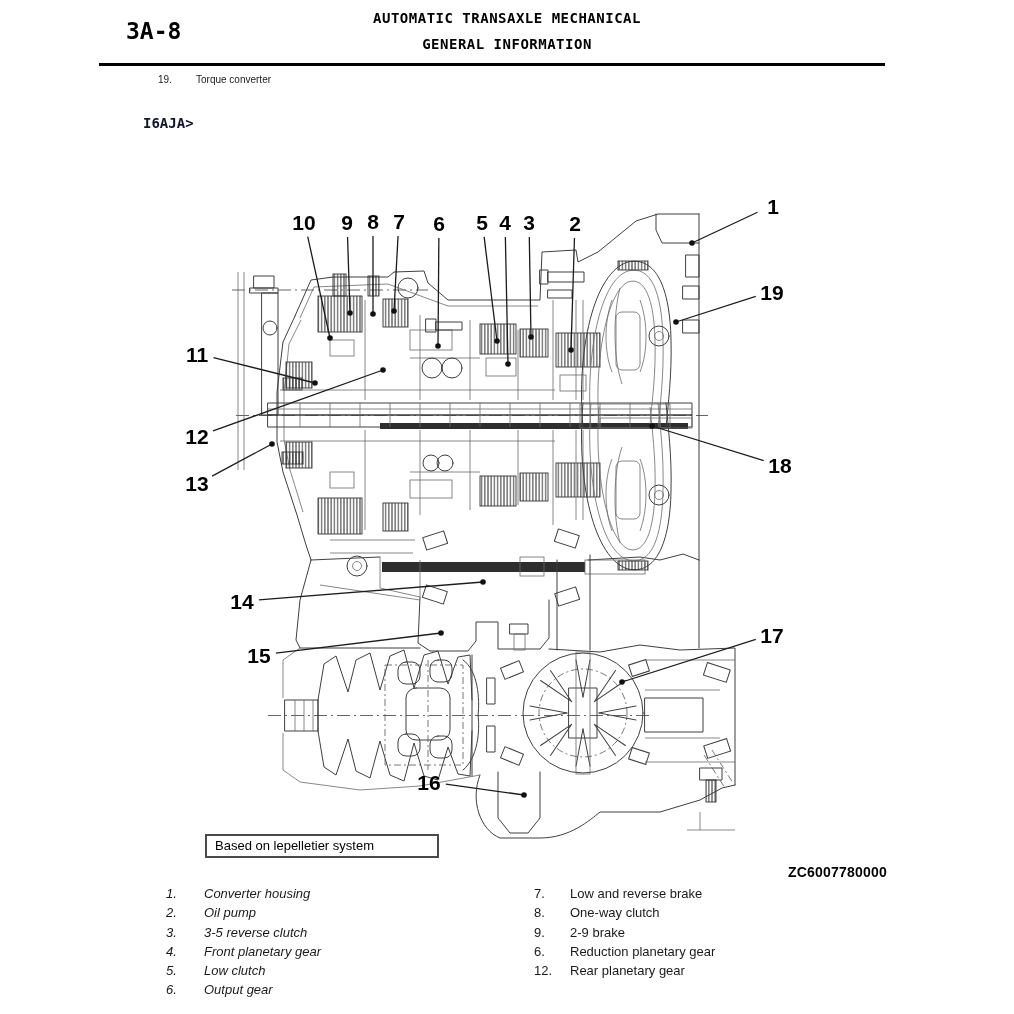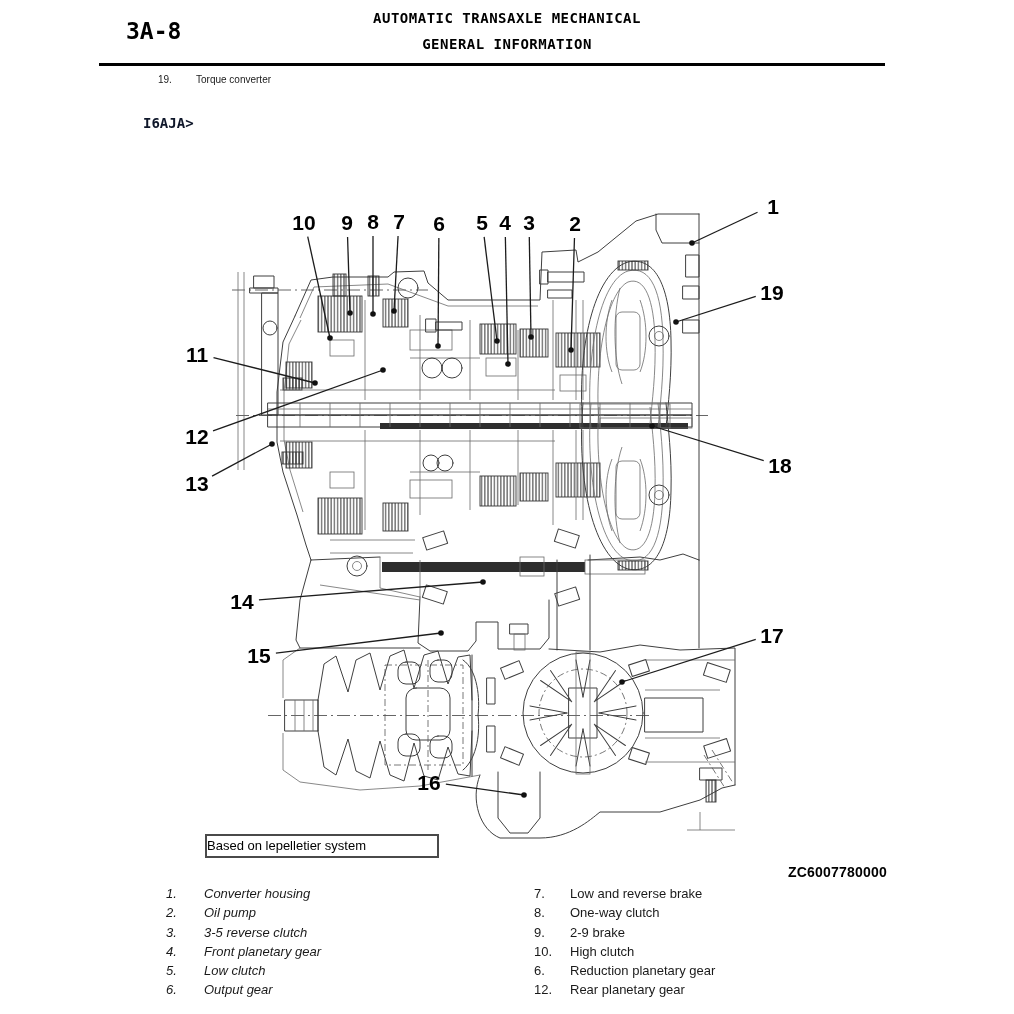--- a/index.html
+++ b/index.html
@@ -25,21 +25,21 @@
   .item19 .num { display:inline-block; width:38px; }
   .variant {
     position:absolute; left:143px; top:115px;
     font-family:"DejaVu Sans Mono", monospace; font-weight:bold;
     font-size:14px; letter-spacing:0px; color:#0f172a;
   }
   #diagram { position:absolute; left:130px; top:185px; width:750px; height:690px; }
   .note-box {
     position:absolute; left:205px; top:834px; width:234px; height:24px;
     border:2px solid #4a4a4a; background:#fff;
-    font-size:13px; line-height:20px; color:#000;
+    font-size:13px; line-height:20px; padding-left:8px; color:#000;
   }
   .fig-code {
     position:absolute; left:788px; top:864px;
     font-size:14px; font-weight:bold; color:#000; letter-spacing:0.2px;
   }
   .legend-col { position:absolute; top:884px; font-size:13px; color:#1a1a1a; }
   #legend-left  { left:166px; width:330px;font-style:italic; }
   #legend-right { left:534px; width:330px; }
   .legend-row { height:19.3px; line-height:19.3px; white-space:nowrap; }
   #legend-left  .legend-num { display:inline-block; width:38px; }
@@ -309,16 +309,15 @@
     <div class="legend-row"><span class="legend-num">2.</span><span>Oil pump</span></div>
     <div class="legend-row"><span class="legend-num">3.</span><span>3-5 reverse clutch</span></div>
     <div class="legend-row"><span class="legend-num">4.</span><span>Front planetary gear</span></div>
     <div class="legend-row"><span class="legend-num">5.</span><span>Low clutch</span></div>
     <div class="legend-row"><span class="legend-num">6.</span><span>Output gear</span></div>
   </div>
 <div id="legend-right" class="legend-col">
     <div class="legend-row"><span class="legend-num">7.</span><span>Low and reverse brake</span></div>
     <div class="legend-row"><span class="legend-num">8.</span><span>One-way clutch</span></div>
     <div class="legend-row"><span class="legend-num">9.</span><span>2-9 brake</span></div>
-    <div class="legend-row"><span class="legend-num">10.</span><span>High clutch</span></div>
     <div class="legend-row"><span class="legend-num">6.</span><span>Reduction planetary gear</span></div>
     <div class="legend-row"><span class="legend-num">12.</span><span>Rear planetary gear</span></div>
   </div>
 
 </body></html>

